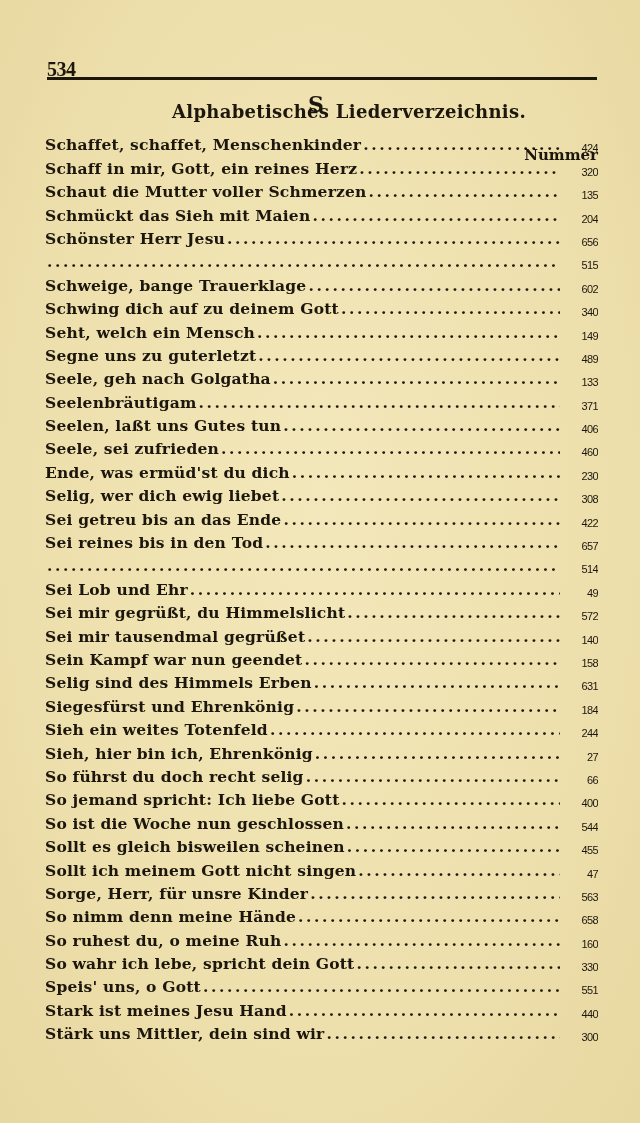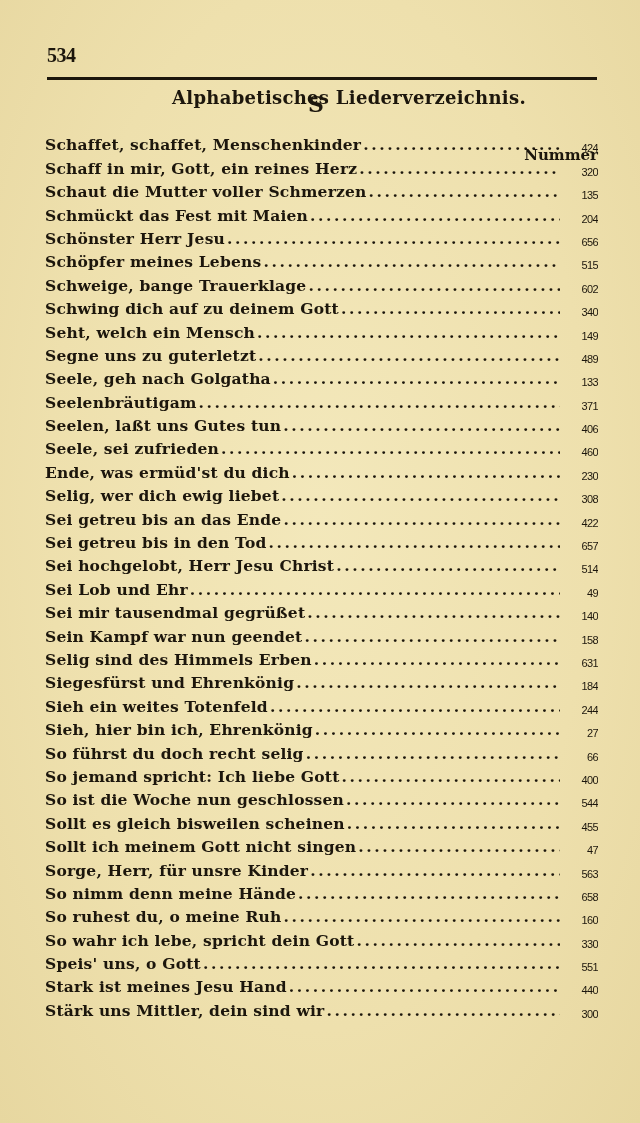--- a/index.html
+++ b/index.html
@@ -8,21 +8,21 @@
     background:#efe3b2;
     font-family:"DejaVu Serif", serif;
     color:#1c160c;
     position:relative;
   }
   .page {
     position:absolute; left:0; top:0; width:640px; height:1123px;
     background: radial-gradient(ellipse at 50% 45%, #f3e8bb 0%, #eee0ad 60%, #e7d7a0 100%);
   }
   .header {
-    position:absolute; top:44px; left:47px; width:550px; height:28px;
+    position:absolute; top:58px; left:47px; width:550px; height:28px;
   }
   .page-number {
     position:absolute; left:0; top:0;
     font-family:"Liberation Serif", serif; font-size:20px; font-weight:bold; letter-spacing:-0.5px;
   }
   .running-title {
     position:absolute; left:125px; top:0;
     font-family:"DejaVu Serif", serif; font-size:18px; font-weight:bold; letter-spacing:0.3px;margin-top:43px;
   }
   .rule {
@@ -81,31 +81,30 @@
     <span class="title">Schaff in mir, Gott, ein reines Herz</span>
     <span class="leader"></span>
     <span class="num">320</span>
   </li>
       <li class="entry">
     <span class="title">Schaut die Mutter voller Schmerzen</span>
     <span class="leader"></span>
     <span class="num">135</span>
   </li>
       <li class="entry">
-    <span class="title">Schmückt das Fest mit Maien</span>
+    <span class="title">Schmückt das Sieh mit Maien</span>
     <span class="leader"></span>
     <span class="num">204</span>
   </li>
       <li class="entry">
     <span class="title">Schönster Herr Jesu</span>
     <span class="leader"></span>
     <span class="num">656</span>
   </li>
       <li class="entry">
-    <span class="title">Schöpfer meines Lebens</span>
     <span class="leader"></span>
     <span class="num">515</span>
   </li>
       <li class="entry">
     <span class="title">Schweige, bange Trauerklage</span>
     <span class="leader"></span>
     <span class="num">602</span>
   </li>
       <li class="entry">
     <span class="title">Schwing dich auf zu deinem Gott</span>
@@ -151,33 +150,37 @@
     <span class="title">Selig, wer dich ewig liebet</span>
     <span class="leader"></span>
     <span class="num">308</span>
   </li>
       <li class="entry">
     <span class="title">Sei getreu bis an das Ende</span>
     <span class="leader"></span>
     <span class="num">422</span>
   </li>
       <li class="entry">
-    <span class="title">Sei getreu bis in den Tod</span>
+    <span class="title">Sei reines bis in den Tod</span>
     <span class="leader"></span>
     <span class="num">657</span>
   </li>
       <li class="entry">
-    <span class="title">Sei hochgelobt, Herr Jesu Christ</span>
     <span class="leader"></span>
     <span class="num">514</span>
   </li>
       <li class="entry">
     <span class="title">Sei Lob und Ehr</span>
     <span class="leader"></span>
     <span class="num">49</span>
+  </li>
+      <li class="entry">
+    <span class="title">Sei mir gegrüßt, du Himmelslicht</span>
+    <span class="leader"></span>
+    <span class="num">572</span>
   </li>
       <li class="entry">
     <span class="title">Sei mir tausendmal gegrüßet</span>
     <span class="leader"></span>
     <span class="num">140</span>
   </li>
       <li class="entry">
     <span class="title">Sein Kampf war nun geendet</span>
     <span class="leader"></span>
     <span class="num">158</span>

